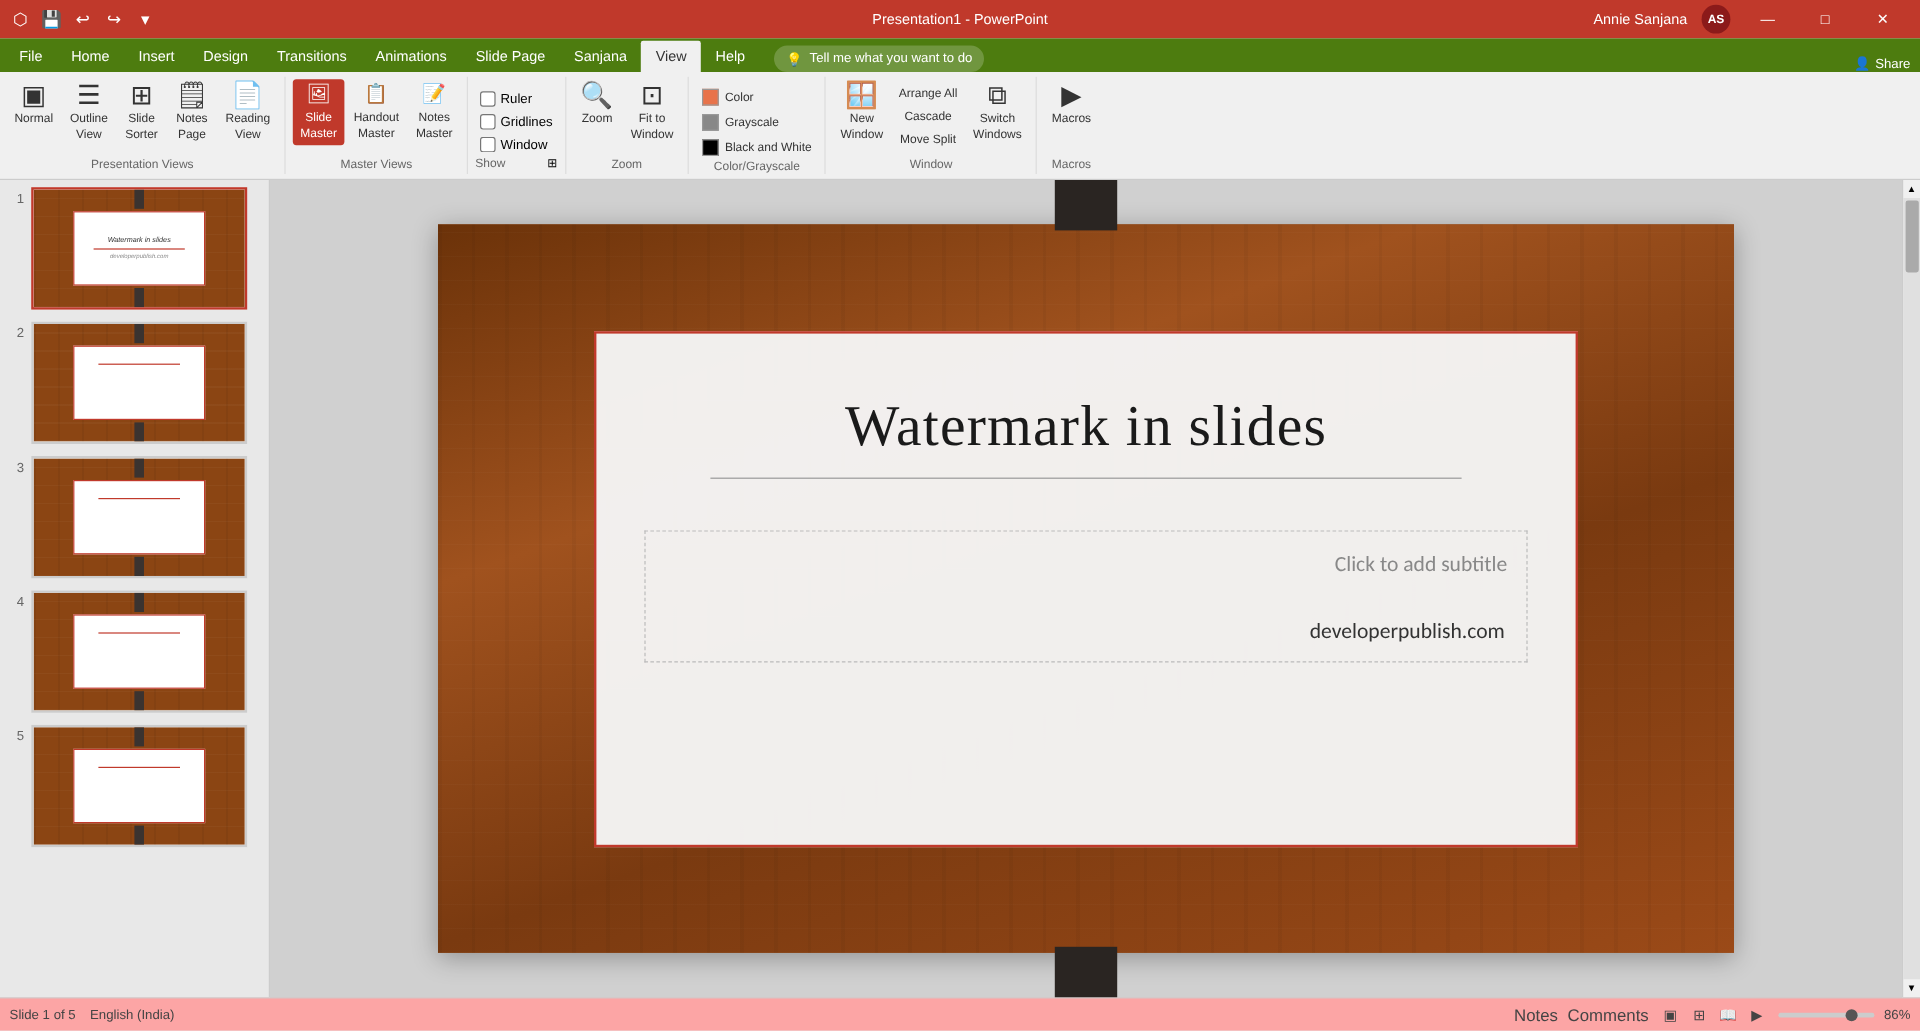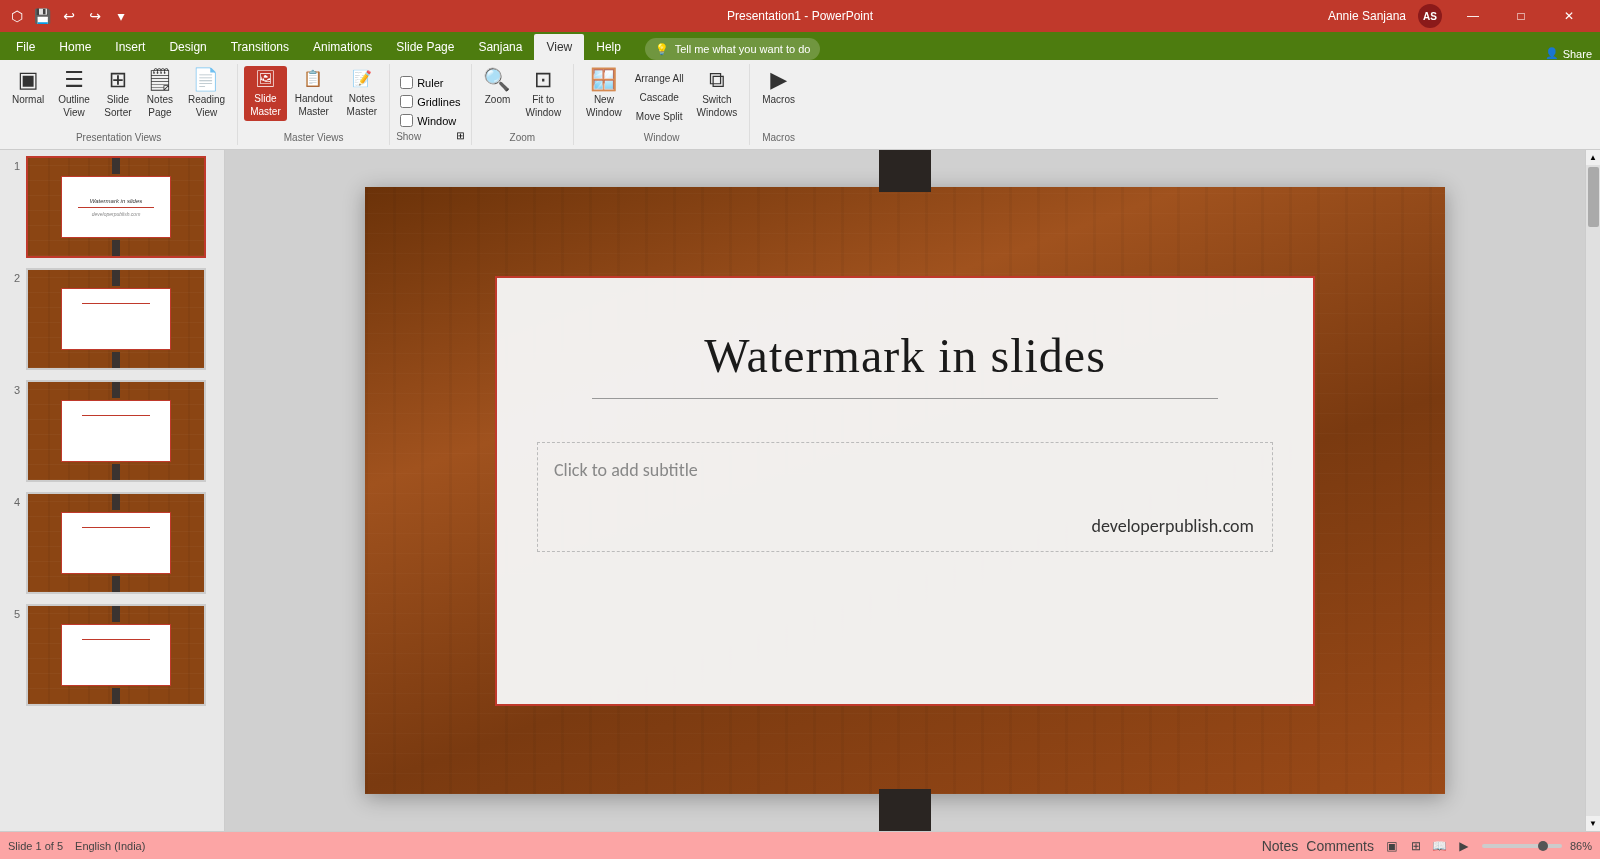--- a/index.html
+++ b/index.html
@@ -270,21 +270,21 @@
       height: 1px;
       background: #999;
       margin: 15px auto;
     }
     .subtitle-box {
       margin: 8px 40px 8px;
       border: 1px dashed #bbb;
       min-height: 110px;
       display: flex;
       flex-direction: column;
-      align-items: flex-start;
+      align-items: flex-end;
       justify-content: flex-start;
       padding: 16px;
       position: relative;
     }
     .subtitle-placeholder {
       color: #888;
       font-size: 18px;
       font-family: 'Calibri', sans-serif;
     }
     .watermark-text {
@@ -467,20 +467,37 @@
         <span>Zoom</span>
       </div>
       <div class="ribbon-btn">
         <span class="icon">⊡</span>
         <span>Fit to<br>Window</span>
       </div>
     </div>
     <div class="ribbon-group-label">Zoom</div>
   </div>
 
+  <div class="ribbon-group">
+    <div style="display:flex;flex-direction:column;gap:3px;padding-top:6px;">
+      <div class="ribbon-btn-sm" style="flex-direction:row;gap:5px;align-items:center;">
+        <span class="color-swatch" style="background:#e8734a;width:14px;height:14px;border:1px solid #999;display:inline-block;"></span>
+        <span>Color</span>
+      </div>
+      <div class="ribbon-btn-sm" style="flex-direction:row;gap:5px;align-items:center;">
+        <span class="color-swatch" style="background:#888;width:14px;height:14px;border:1px solid #999;display:inline-block;"></span>
+        <span>Grayscale</span>
+      </div>
+      <div class="ribbon-btn-sm" style="flex-direction:row;gap:5px;align-items:center;">
+        <span class="color-swatch" style="background:#000;width:14px;height:14px;border:1px solid #999;display:inline-block;"></span>
+        <span>Black and White</span>
+      </div>
+    </div>
+    <div class="ribbon-group-label">Color/Grayscale</div>
+  </div>
 
   <div class="ribbon-group">
     <div class="ribbon-items">
       <div class="ribbon-btn">
         <span class="icon">🪟</span>
         <span>New<br>Window</span>
       </div>
       <div style="display:flex;flex-direction:column;gap:2px;padding-top:4px;">
         <div class="ribbon-btn-sm">
           <span>Arrange All</span>

